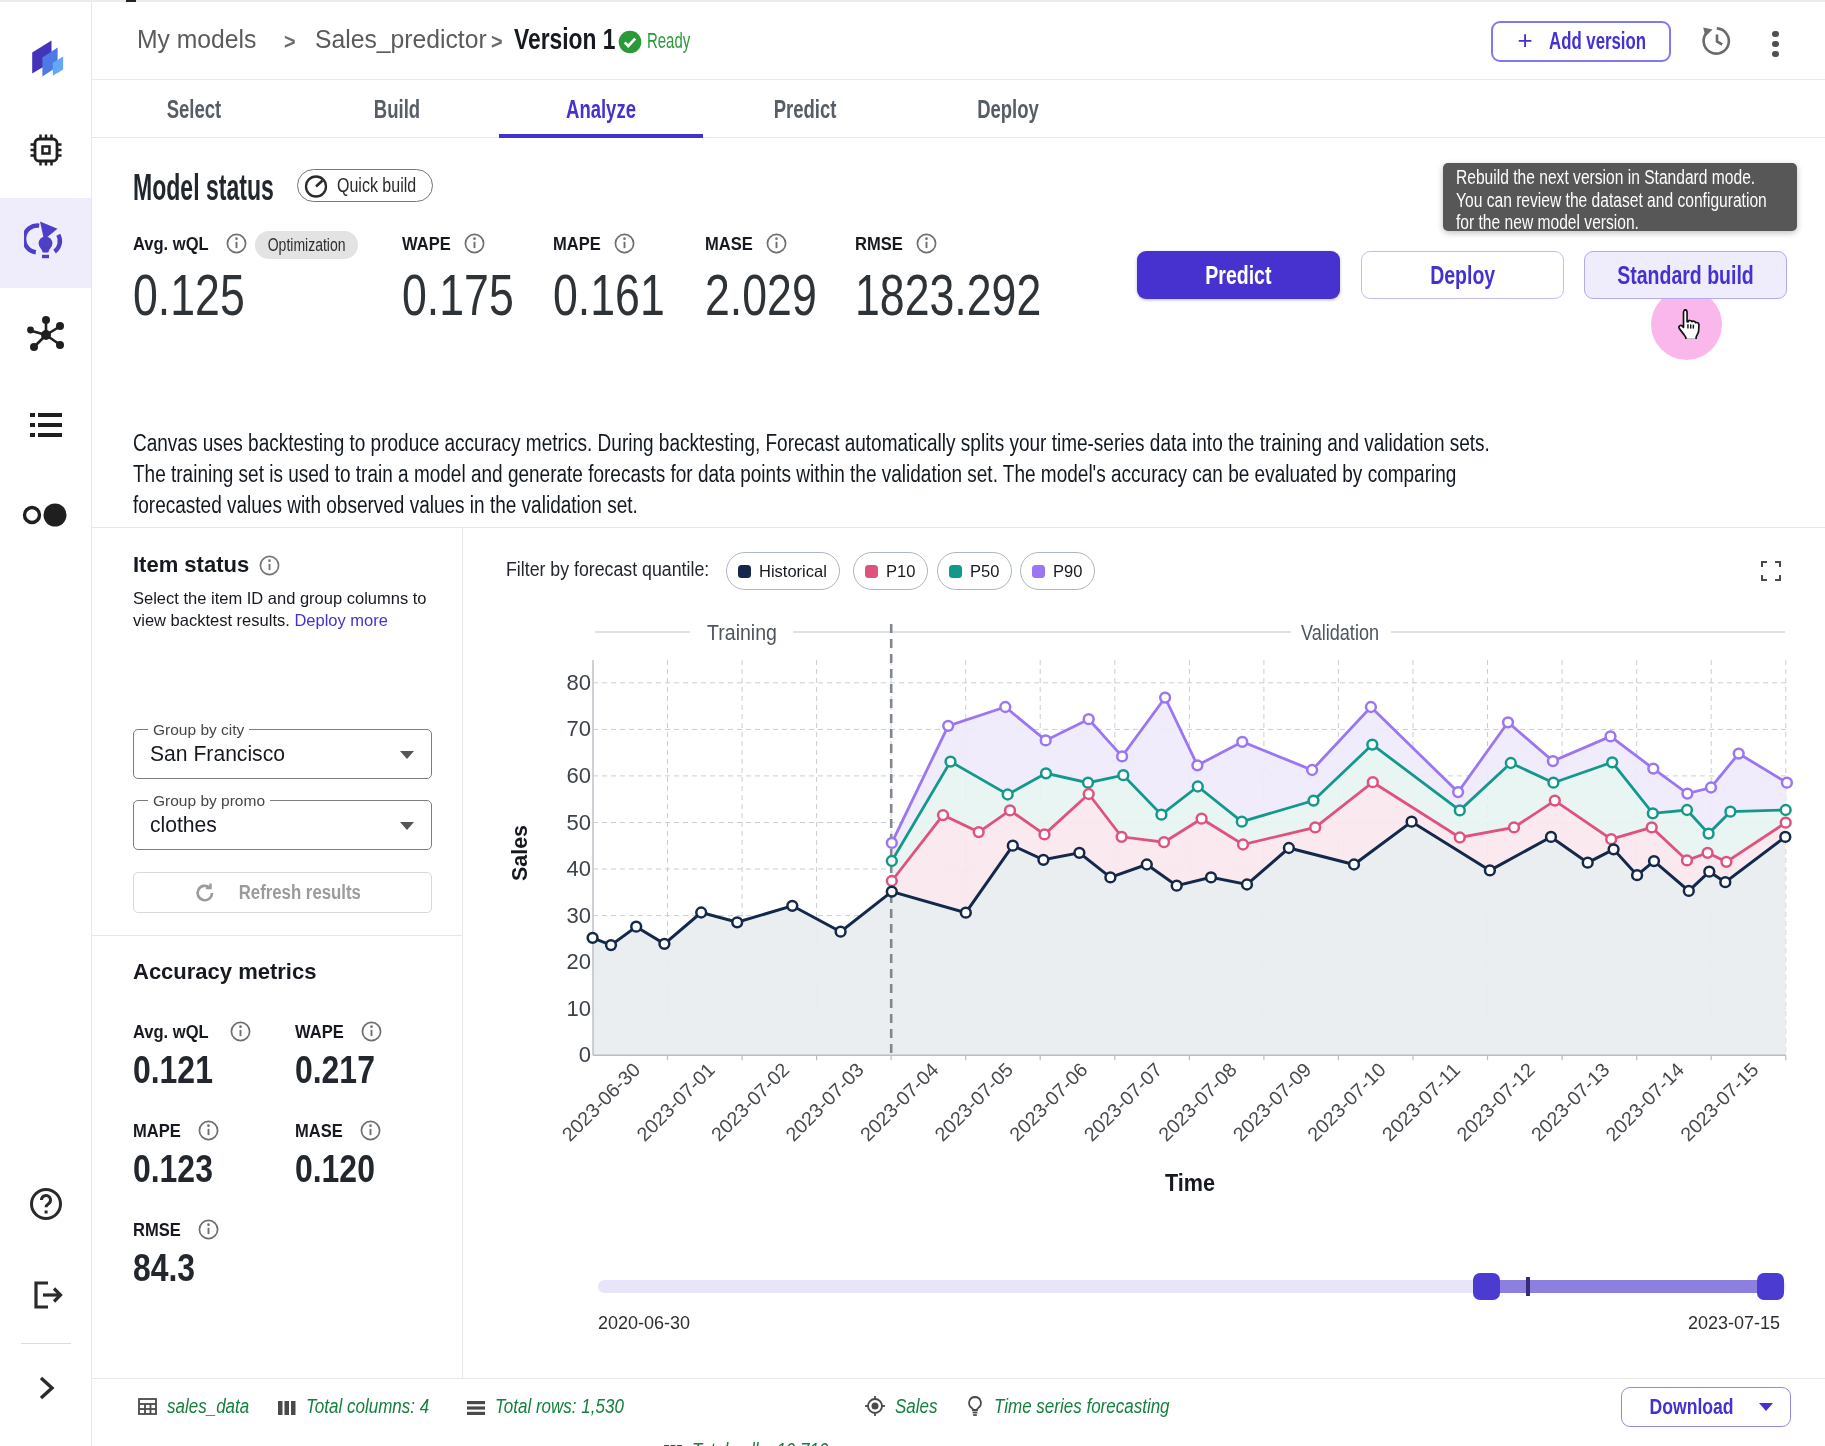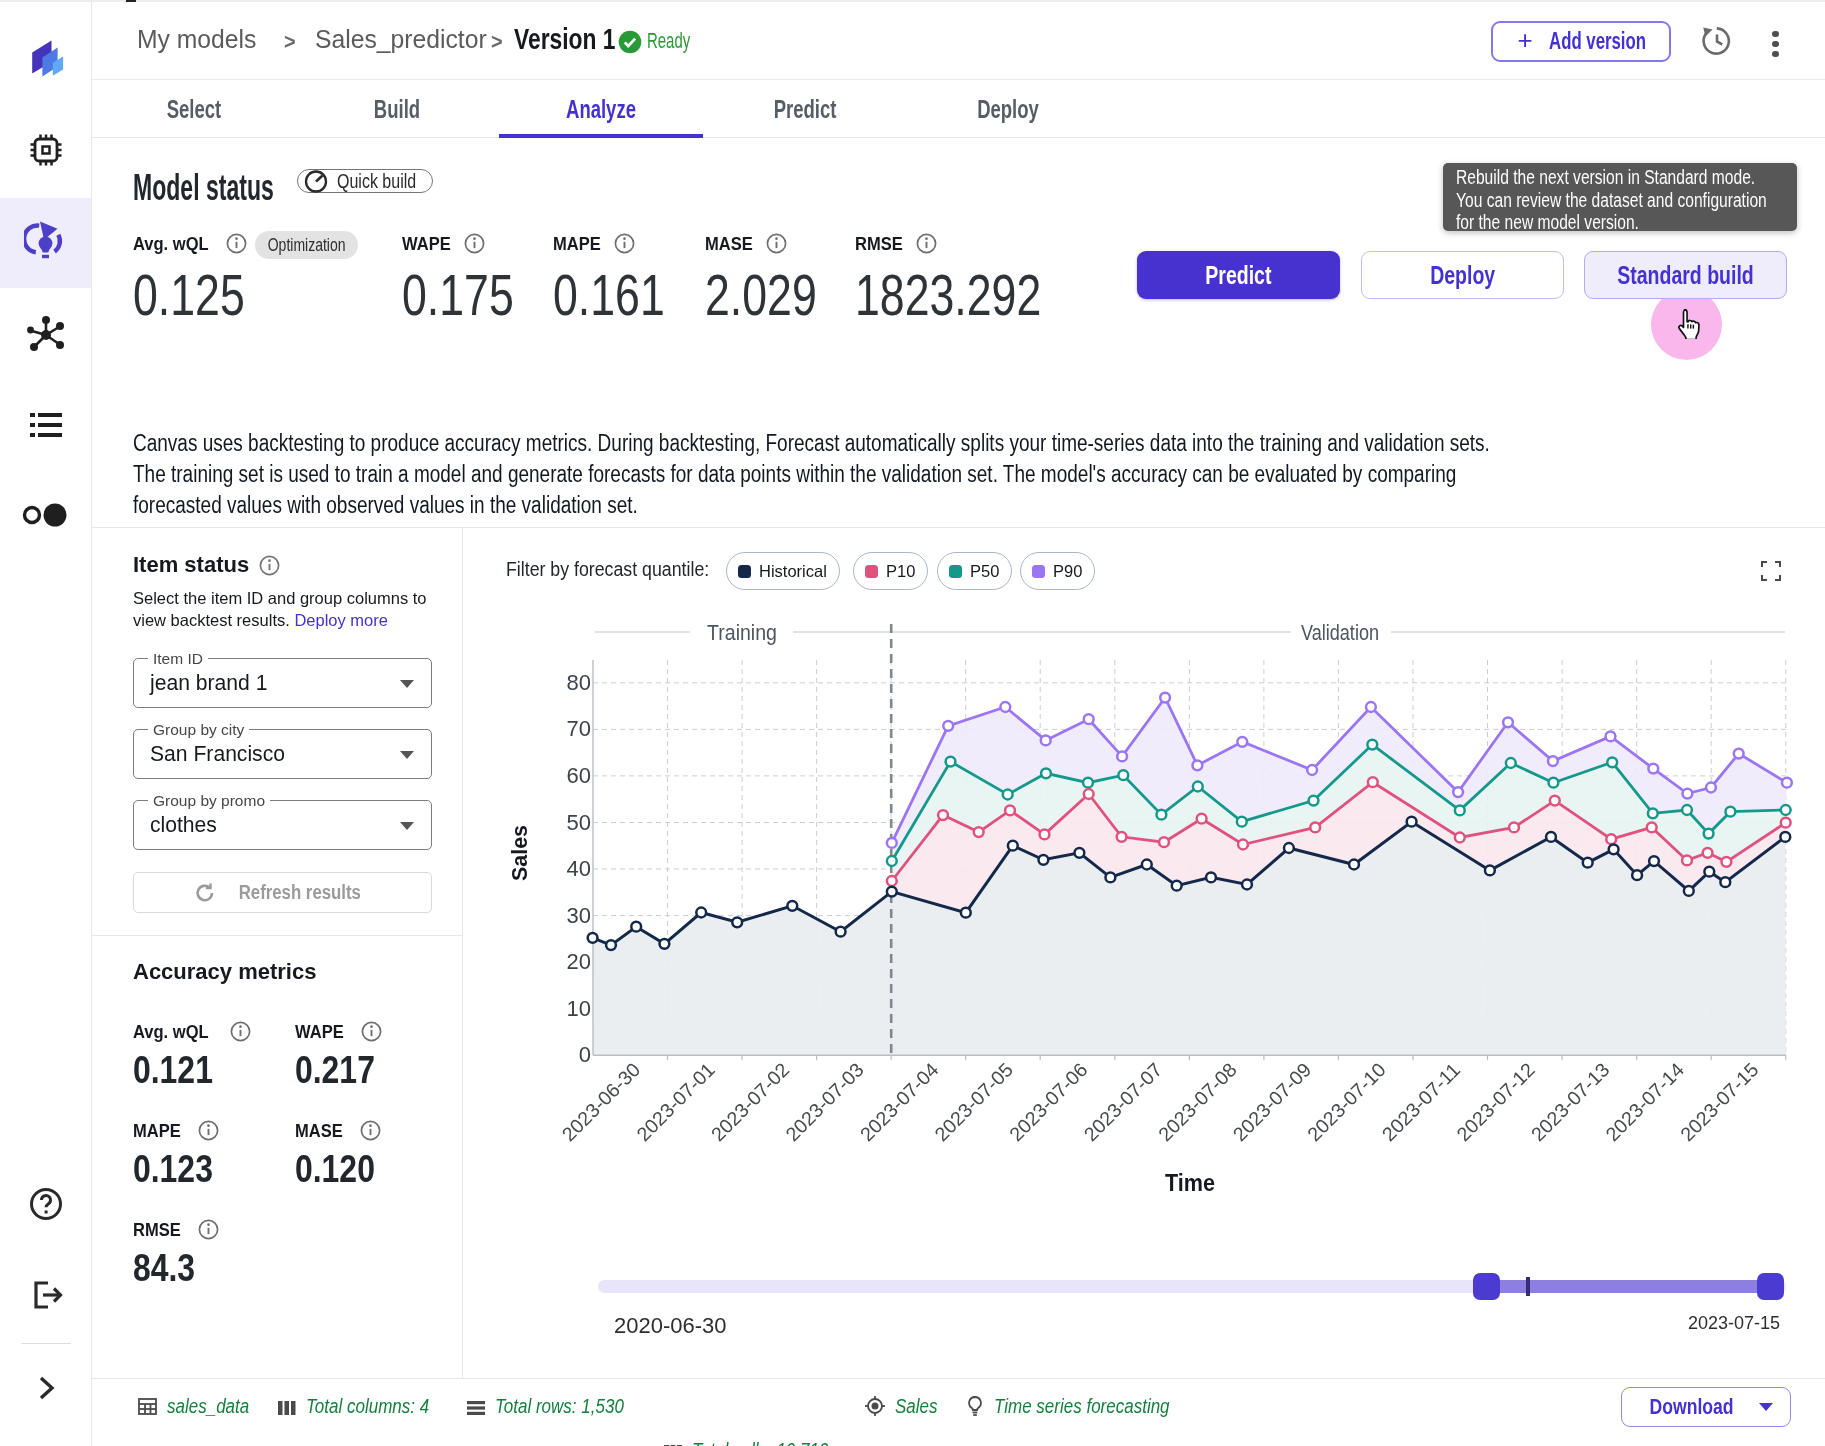--- a/index.html
+++ b/index.html
@@ -25,21 +25,21 @@
 #addver .t { font-size:23px; font-weight:bold; transform:scaleX(.73); transform-origin:left center; margin-right:-37px; }
 #histico { left:1699px; top:23px; }
 #kebab { left:1769px; top:27px; width:13px; }
 #kebab div { width:6.5px; height:6.5px; border-radius:50%; background:#4f4f4f; margin:3.5px auto; }
 
 #tabrow { left:92px; top:80px; width:1733px; height:58px; border-bottom:1px solid #e6e6e6; }
 .tab { position:absolute; top:15px; width:204px; text-align:center; font-size:25px; font-weight:bold; color:#555d66; transform:scaleX(.74); }
 #analyzeline { left:407px; top:54px; width:204px; height:4px; background:#4331d2; }
 
 #mstitle { left:133px; top:167px; font-size:36px; font-weight:bold; color:#22272e; }
-#qbuild { left:297px; top:169px; width:136px; height:24px; border:1px solid #767676; border-radius:17px;
+#qbuild { left:297px; top:169px; width:136px; height:33px; border:1px solid #767676; border-radius:17px;
   display:flex; align-items:center; justify-content:center; color:#2a2a2a; padding-right:12px; }
 #qbuild svg { margin-right:8px; }
 #qbuild .t { font-size:20px; transform:scaleX(.8); transform-origin:left center; margin-right:-21px; }
 .mlabel { position:absolute; top:233px; font-size:19px; font-weight:bold; color:#16191f; white-space:nowrap; }
 .mlabel .t { display:inline-block; transform:scaleX(.87); transform-origin:left top; }
 .mlabel svg { vertical-align:-4px; margin-left:6px; }
 #optpill { left:255px; top:231px; width:103px; height:28px; background:#e3e3e3; border-radius:14px;
   display:flex; align-items:center; justify-content:center; }
 #optpill .t { font-size:17.5px; color:#2e2e2e; transform:scaleX(.8); }
 .mval { position:absolute; top:261px; font-size:58px; font-weight:400; color:#2e3338;
@@ -93,21 +93,21 @@
 .chip { position:absolute; top:552px; height:38px; border:1px solid #adb6c2; border-radius:19px; background:#fff;
   display:flex; align-items:center; font-size:16.5px; color:#16191f; padding:0 12px 0 11px; }
 .swatch { width:13px; height:13px; border-radius:3.5px; margin-right:8px; }
 #fsico { left:1760px; top:560px; }
 #chartwrap { left:463px; top:528px; width:1362px; height:750px; }
 
 #slidertrack { left:598px; top:1280px; width:1188px; height:13px; border-radius:7px; background:#e8e4f9; }
 #slideract { left:1487px; top:1280px; width:283px; height:13px; background:#8d7fdf; }
 #sltick { left:1526px; top:1277px; width:3.5px; height:19px; background:#372c7a; }
 .handle { position:absolute; top:1273px; width:27px; height:27px; border-radius:7px; background:#4b3bd1; }
-#sllab1 { left:598px; top:1313px; font-size:22px; color:#2e2e2e;margin-left:16px; }
+#sllab1 { left:598px; top:1313px; font-size:18px; color:#2e2e2e; }
 #sllab2 { left:1688px; top:1313px; font-size:18px; color:#2e2e2e; }
 
 #footer { left:92px; top:1378px; width:1733px; height:68px; border-top:1px solid #e5e5e5; background:#fff; }
 .fitem { position:absolute; top:16px; font-size:18px; color:#15803d; white-space:nowrap;font-style:italic; }
 .fitem svg { vertical-align:-4px; margin-right:9px; }
 .fitem .t { display:inline-block; font-size:20px; transform:scaleX(.85); transform-origin:left top; }
 #dlbtn { position:absolute; left:1529px; top:8px; width:170px; height:40px; border:1px solid #9189ea; border-radius:9px;
   display:flex; align-items:center; justify-content:center; color:#4331d2; }
 #dlbtn .t { font-size:22px; font-weight:bold; transform:scaleX(.8); }
 #dlbtn .car { width:0; height:0; border-left:7px solid transparent; border-right:7px solid transparent;
@@ -303,25 +303,20 @@
   <div class="abs" id="para">Canvas uses backtesting to produce accuracy metrics. During backtesting, Forecast automatically splits your time-series data into the training and validation sets.<br>The training set is used to train a model and generate forecasts for data points within the validation set. The model's accuracy can be evaluated by comparing<br>forecasted values with observed values in the validation set.</div>
   <div class="abs" id="mainsep"></div>
 
   <div class="abs" id="lpanel"></div>
   <div class="abs" id="istitle">Item status<svg width="21" height="21" viewBox="0 0 21 21">
         <circle cx="10.5" cy="10.5" r="9.1" fill="none" stroke="#767676" stroke-width="1.7"></circle>
         <line x1="10.5" y1="8.82" x2="10.5" y2="15.12" stroke="#767676" stroke-width="1.9"></line>
         <circle cx="10.5" cy="5.67" r="1.3" fill="#767676"></circle>
       </svg></div>
   <div class="abs" id="isdesc">Select the item ID and group columns to view backtest results. <a>Deploy more</a></div>
-  <div class="drop" style="top:658px;">
-      <span class="droplab">Item ID</span>
-      <span class="dropval">jean brand 1</span>
-      <span class="dropcar"></span>
-    </div>
   <div class="drop" style="top:729px;">
       <span class="droplab">Group by city</span>
       <span class="dropval">San Francisco</span>
       <span class="dropcar"></span>
     </div>
   <div class="drop" style="top:800px;">
       <span class="droplab">Group by promo</span>
       <span class="dropval">clothes</span>
       <span class="dropcar"></span>
     </div>

